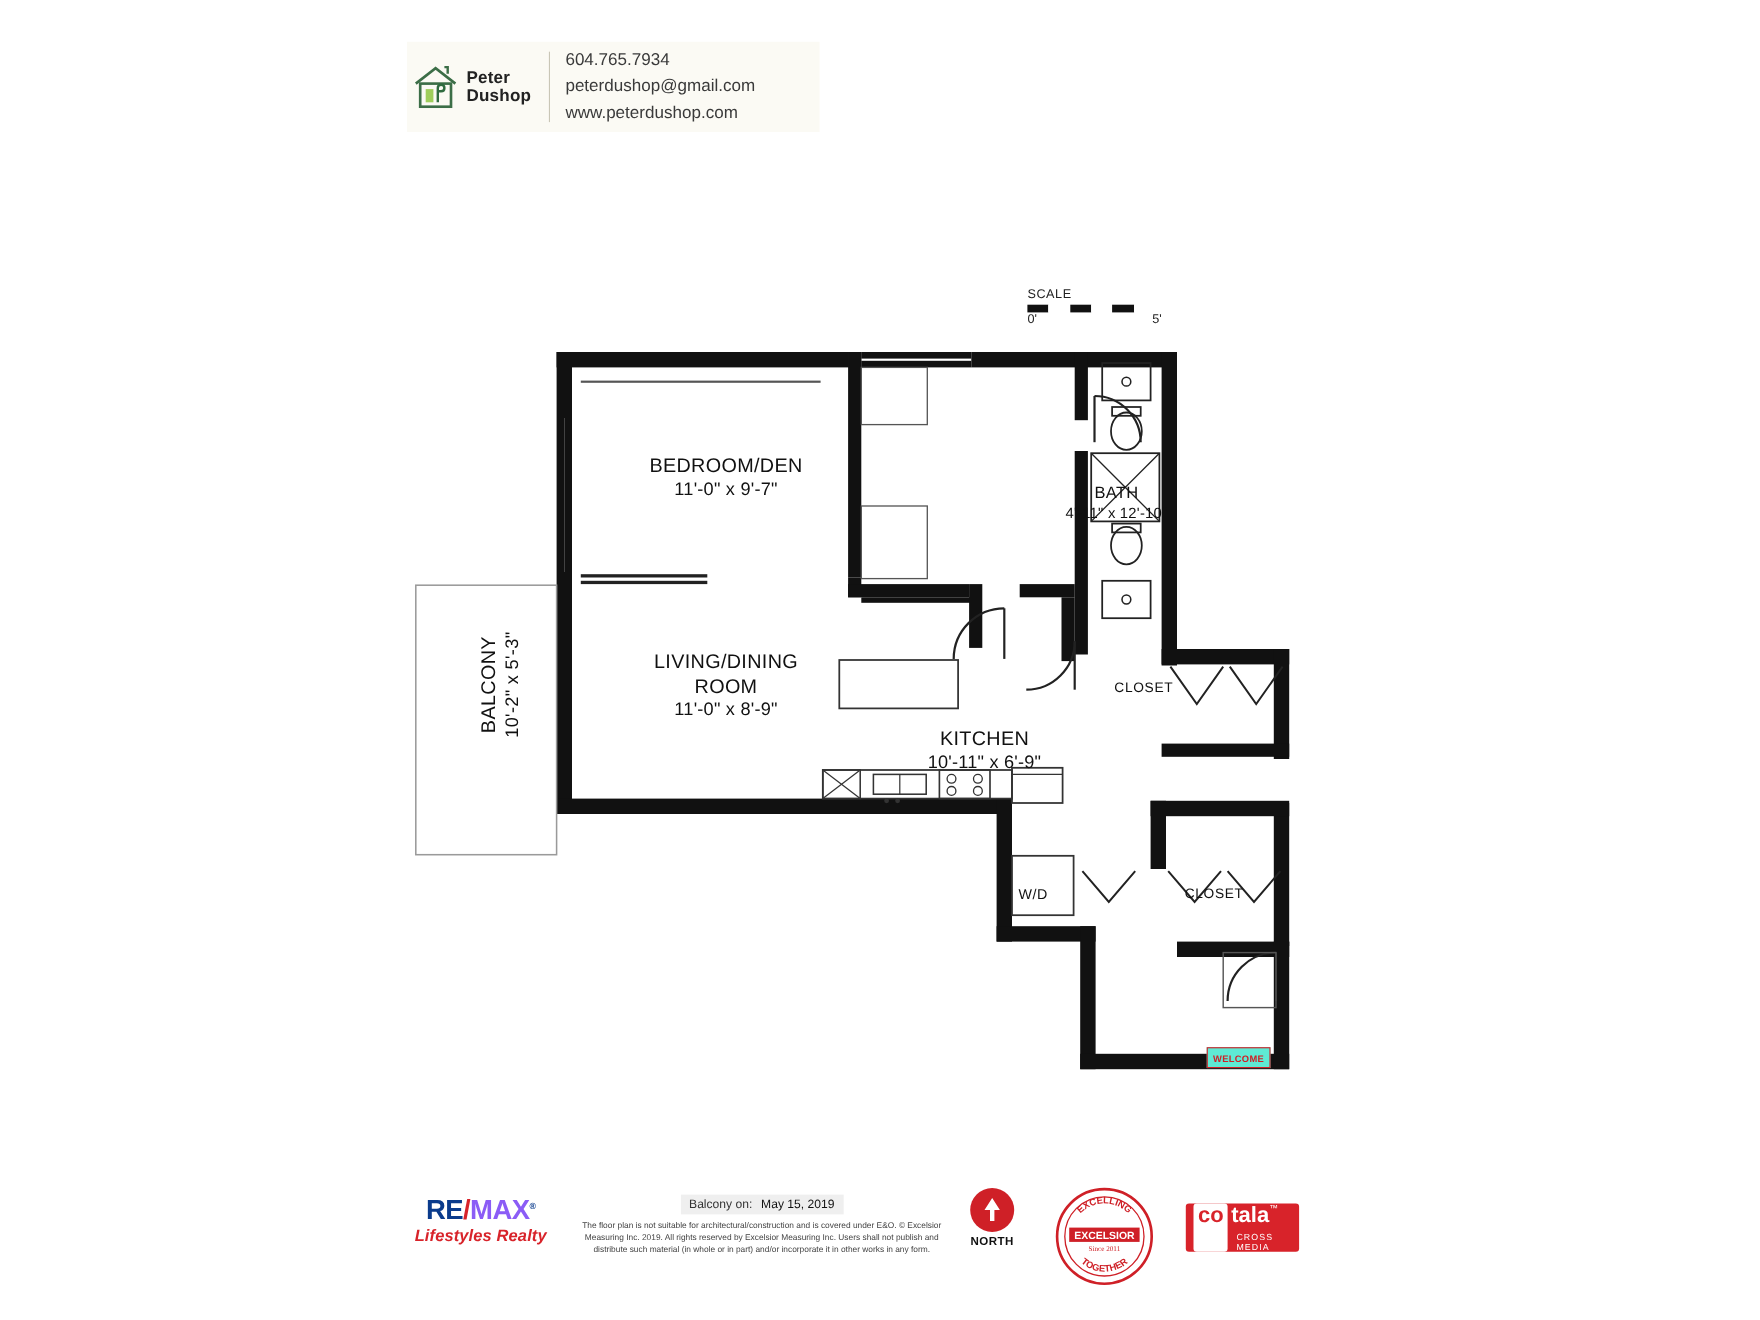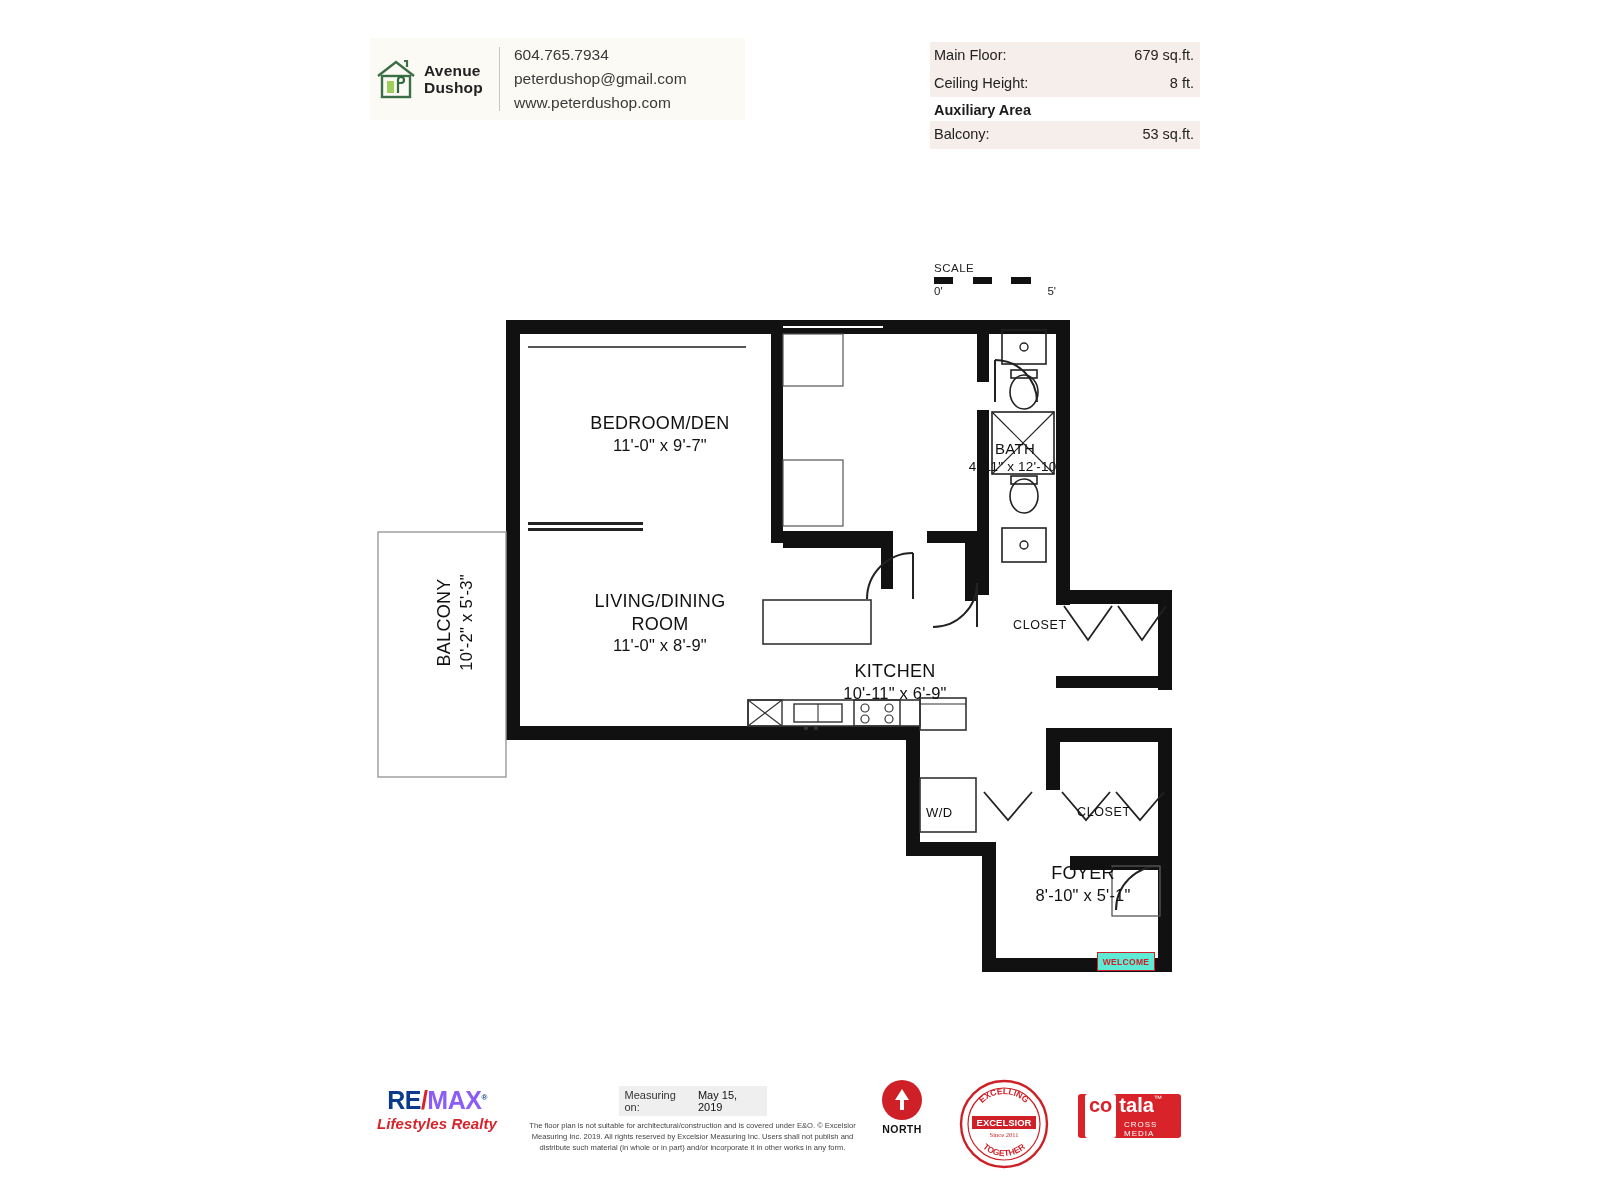--- a/index.html
+++ b/index.html
@@ -335,48 +335,33 @@
     <span class="house">
       <svg width="44" height="44" viewBox="0 0 44 44">
         <path d="M4 19 L22 5 L40 19" fill="none" stroke="#3c6e47" stroke-width="2.4"></path>
         <rect x="8" y="19" width="28" height="21" fill="none" stroke="#3c6e47" stroke-width="2.4"></rect>
         <rect x="13" y="24" width="7" height="12" fill="#8ec63f" opacity=".85"></rect>
         <path d="M24 36 L24 23 q0-3 3-3 t3 3 q0 3-3 3 h-3" fill="none" stroke="#2f6b3f" stroke-width="2.2"></path>
         <path d="M30 4 l3 0 0 6" fill="none" stroke="#3c6e47" stroke-width="2.2"></path>
       </svg>
     </span>
     <span id="agent-name">
-      <span>Avenue</span><br>
+      <span>Peter</span><br>
       <span>Dushop</span>
     </span>
   </div>
   <div id="agent-divider"></div>
   <div id="agent-contact">
     <div>604.765.7934</div>
     <div>peterdushop@gmail.com</div>
     <div>www.peterdushop.com</div>
   </div>
 </div>
 
 <div id="title-block">
-  <div id="stats">
-    <div class="stat-row shaded">
-      <span class="stat-label">Main Floor:</span>
-      <span class="stat-value">679 sq.ft.</span>
-    </div>
-    <div class="stat-row shaded">
-      <span class="stat-label">Ceiling Height:</span>
-      <span class="stat-value">8 ft.</span>
-    </div>
-    <div class="stat-head">Auxiliary Area</div>
-    <div class="stat-row shaded">
-      <span class="stat-label">Balcony:</span>
-      <span class="stat-value">53 sq.ft.</span>
-    </div>
-  </div>
 </div>
 
 <div id="scale-block">
   <div id="scale-label">SCALE</div>
   <div id="scale-bar">
     <i></i>
       <i></i>
       <i></i>
       <i></i>
       <i></i>
@@ -525,24 +510,20 @@
     <span>LIVING/DINING</span><br>
     <span>ROOM</span>
     <span class="dim">11'-0"  x  8'-9"</span>
   </div>
 
   <div class="rm-label" id="label-kitchen">
     <span>KITCHEN</span>
     <span class="dim">10'-11" x  6'-9"</span>
   </div>
 
-  <div class="rm-label" id="label-foyer">
-    <span>FOYER</span>
-    <span class="dim">8'-10"  x   5'-1"</span>
-  </div>
 
   <div id="label-balcony">
     <span>BALCONY</span>
     <span class="dim">10'-2" x  5'-3"</span>
   </div>
 
   <div class="rm-small" id="label-closet-1">CLOSET</div>
   <div class="rm-small" id="label-closet-2">CLOSET</div>
   <div class="rm-small" id="label-wd">W/D</div>
 
@@ -553,21 +534,21 @@
 
   <div id="remax">
     <div class="rm-word">
       <span class="re">RE</span><span class="sl">/</span><span class="max">MAX</span><span class="tm">®</span>
     </div>
     <div class="rm-sub">Lifestyles Realty</div>
   </div>
 
   <div id="measured">
     <div id="measured-top">
-      <span>Measuring on:</span>
+      <span>Balcony on:</span>
       <span class="mv">May 15, 2019</span>
     </div>
     <div id="disclaimer">The floor plan is not suitable for architectural/construction and is covered under E&amp;O. © Excelsior Measuring Inc. 2019. All rights reserved by Excelsior Measuring Inc. Users shall not publish and distribute such material (in whole or in part) and/or incorporate it in other works in any form.</div>
   </div>
 
   <div id="north">
     <div class="circle">
       <svg width="18" height="24" viewBox="0 0 18 24">
         <path d="M9 1 L16 12 L11 12 L11 22 L7 22 L7 12 L2 12 Z" fill="#ffffff"></path>
       </svg>

